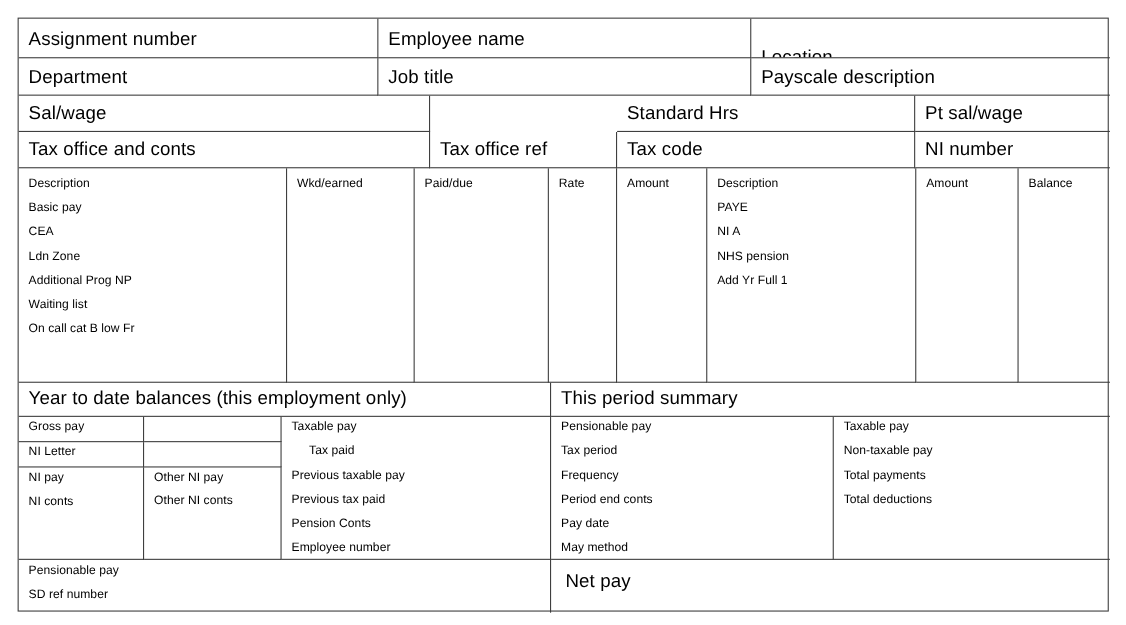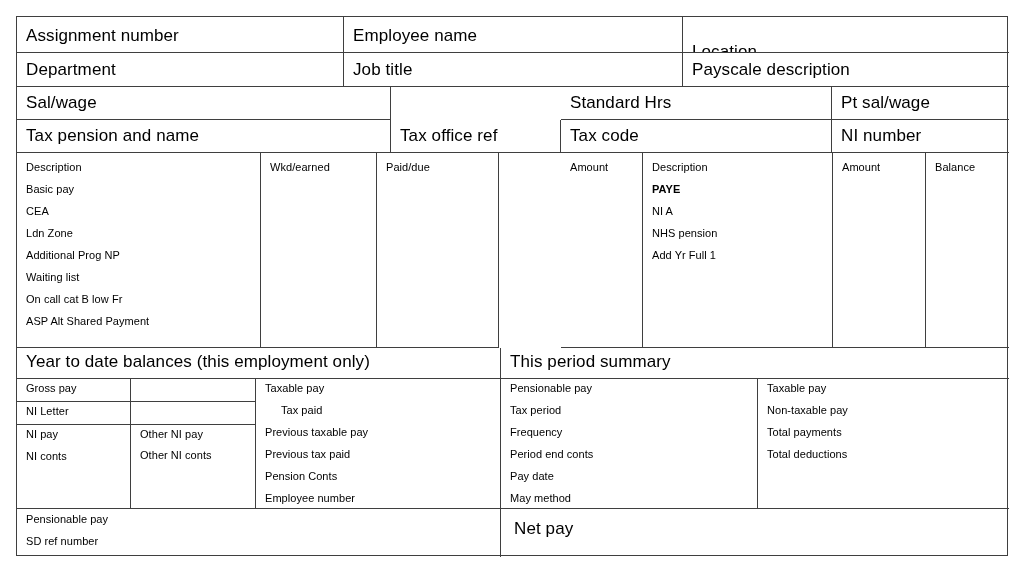--- a/index.html
+++ b/index.html
@@ -91,59 +91,61 @@
       <span class="lbl big" style="left:9px; top:7px;">Sal/wage</span>
     </div>
     <div class="cell br bb" style="left:544px; top:70px; width:271px; height:33px;">
       <span class="lbl big" style="left:9px; top:7px;">Standard Hrs</span>
     </div>
     <div class="cell bb" style="left:815px; top:70px; width:177px; height:33px;">
       <span class="lbl big" style="left:9px; top:7px;">Pt sal/wage</span>
     </div>
 
     <div class="cell br bb" style="left:0px; top:103px; width:374px; height:33px;">
-      <span class="lbl big" style="left:9px; top:7px;">Tax pension and name</span>
+      <span class="lbl big" style="left:9px; top:7px;">Tax office and conts</span>
     </div>
     <div class="cell br bb" style="left:544px; top:103px; width:271px; height:33px;">
       <span class="lbl big" style="left:9px; top:7px;">Tax code</span>
     </div>
     <div class="cell br bb" style="left:374px; top:103px; width:170px; height:33px;">
       <span class="lbl big" style="left:9px; top:7px;">Tax office ref</span>
     </div>
     <div class="cell bb" style="left:815px; top:103px; width:177px; height:33px;">
       <span class="lbl big" style="left:9px; top:7px;">NI number</span>
     </div>
 
     <div class="cell br bb" style="left:0px; top:136px; width:244px; height:195px;">
       <span class="lbl sml" style="left:9px; top:9px;">Description</span>
       <span class="lbl sml" style="left:9px; top:31px;">Basic pay</span>
       <span class="lbl sml" style="left:9px; top:53px;">CEA</span>
       <span class="lbl sml" style="left:9px; top:75px;">Ldn Zone</span>
       <span class="lbl sml" style="left:9px; top:97px;">Additional Prog NP</span>
       <span class="lbl sml" style="left:9px; top:119px;">Waiting list</span>
       <span class="lbl sml" style="left:9px; top:141px;">On call cat B low Fr</span>
-      <span class="lbl sml" style="left:9px; top:163px;">ASP Alt Shared Payment</span>
     </div>
 
     <div class="cell br bb" style="left:244px; top:136px; width:116px; height:195px;">
       <span class="lbl sml" style="left:9px; top:9px;">Wkd/earned</span>
     </div>
 
     <div class="cell br bb" style="left:360px; top:136px; width:122px; height:195px;">
       <span class="lbl sml" style="left:9px; top:9px;">Paid/due</span>
     </div>
 
+    <div class="cell br bb" style="left:482px; top:136px; width:62px; height:195px;">
+      <span class="lbl sml" style="left:9px; top:9px;">Rate</span>
+    </div>
 
     <div class="cell br bb" style="left:544px; top:136px; width:82px; height:195px;">
       <span class="lbl sml" style="left:9px; top:9px;">Amount</span>
     </div>
 
     <div class="cell br bb" style="left:626px; top:136px; width:190px; height:195px;">
       <span class="lbl sml" style="left:9px; top:9px;">Description</span>
-      <span class="lbl sml" style="left:9px; top:31px;font-weight:bold;">PAYE</span>
+      <span class="lbl sml" style="left:9px; top:31px;">PAYE</span>
       <span class="lbl sml" style="left:9px; top:53px;">NI A</span>
       <span class="lbl sml" style="left:9px; top:75px;">NHS pension</span>
       <span class="lbl sml" style="left:9px; top:97px;">Add Yr Full 1</span>
     </div>
 
     <div class="cell br bb" style="left:816px; top:136px; width:93px; height:195px;">
       <span class="lbl sml" style="left:9px; top:9px;">Amount</span>
     </div>
 
     <div class="cell bb" style="left:909px; top:136px; width:83px; height:195px;">

